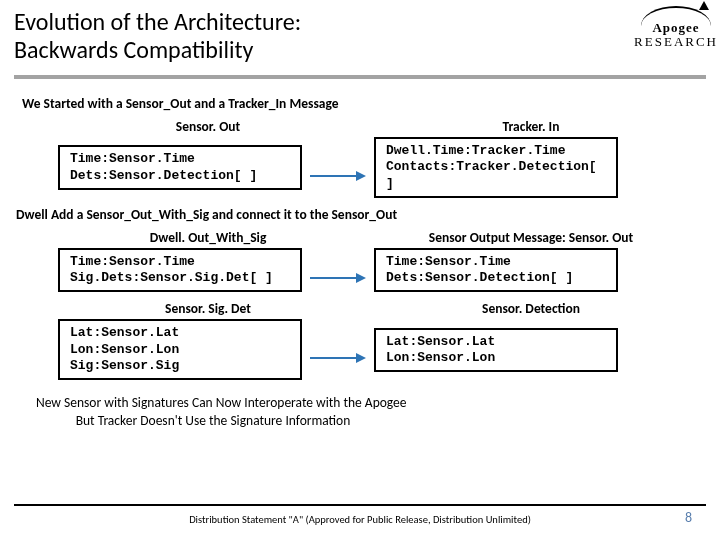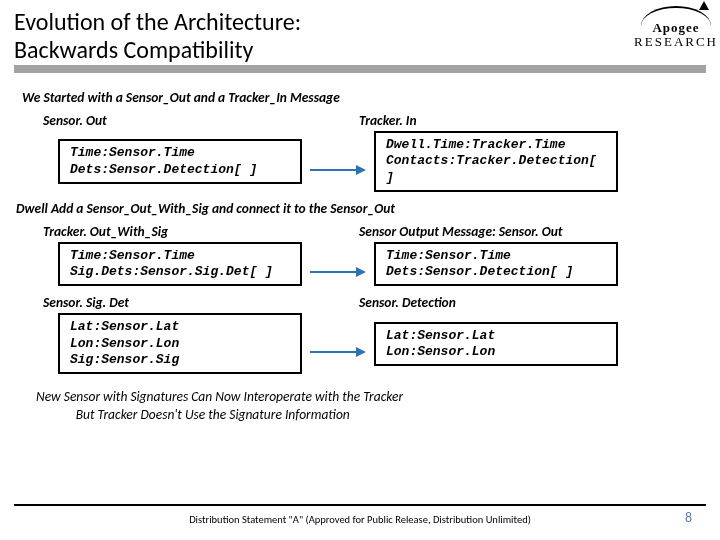--- a/index.html
+++ b/index.html
@@ -5,53 +5,53 @@
   * { margin: 0; padding: 0; box-sizing: border-box; }
   body {
     width: 720px; height: 540px;
     font-family: "Segoe UI", Calibri, Arial, sans-serif;
     background: #fff; color: #000; position: relative;
   }
   .slide { width: 720px; height: 540px; padding: 8px 14px 0 14px; }
   .title-row { display: flex; justify-content: space-between; align-items: flex-start; }
   .title {
     font-size: 24px; line-height: 1.15; font-weight: 400;
-    border-bottom: 8px solid #a3a3a3; padding-bottom: 2px; width: 100%;
+    border-bottom: 4px solid #a3a3a3; padding-bottom: 12px; width: 100%;
   }
   .logo { position: absolute; top: 6px; right: 2px; text-align: center; }
   .logo-arc {
     width: 70px; height: 20px; position: relative; margin: 0 auto;
     border-top: 2px solid #000; border-radius: 50% 50% 0 0 / 100% 100% 0 0;
   }
   .logo-star {
     position: absolute; top: -7px; right: 2px; width: 0; height: 0;
     border-left: 5px solid transparent; border-right: 5px solid transparent;
     border-bottom: 9px solid #000;
   }
   .logo-text1 { font-family: "Times New Roman", serif; font-size: 13px; font-weight: 700; letter-spacing: 1px; margin-top: -6px; }
   .logo-text2 { font-family: "Times New Roman", serif; font-size: 13px; letter-spacing: 2px; margin-top: -2px; }
-  .body { padding: 10px 2px 0 2px; font-size: 13.5px; font-style: italic; }
+  .body { padding: 10px 2px 0 2px; font-size: 13.5px; }
   .lead { font-weight: 700; margin: 6px 0 6px 6px; }
   .pair { display: flex; margin-left: 34px; margin-bottom: 8px; align-items: center; }
   .col { width: 260px; }
   .col + .arrowcell { width: 56px; }
   .arrowcell { display: flex; align-items: center; justify-content: center; }
   .label { font-weight: 700; font-size: 13.5px; margin-bottom: 2px; padding-left: 2px; }
   .box {
     border: 2px solid #000; padding: 4px 10px;
     font-family: "Courier New", monospace; font-weight: 700;
     font-size: 13px; line-height: 1.25; margin-left: 8px; margin-right: 8px;
     background: #fff;
   }
   svg.arrow { width: 56px; height: 14px; display: block; margin-top: 16px; }
   .conclusion { margin: 14px 0 0 20px; font-size: 13.5px; line-height: 1.35; }
   .footer-rule { position: absolute; left: 14px; right: 14px; bottom: 34px; border-top: 2px solid #000; }
   .footer-text { position: absolute; bottom: 14px; left: 0; right: 0; text-align: center; font-size: 10.5px; }
   .pagenum { position: absolute; bottom: 14px; right: 28px; font-size: 14px; color: #5a7fae; }
-  .lpair { display: flex; margin-left: 25px; align-items: flex-start; }
+  .lpair { display: flex; margin-left: 33px; align-items: flex-start; text-align: center; }
   .lcol1 { width: 316px; }
   .lcol2 { width: 330px; }
 </style>
 </head>
 <body>
 
 <div class="slide">
 
   <div class="title-row">
     <div class="title">
@@ -98,21 +98,21 @@
           <div>Dwell.Time:Tracker.Time</div>
           <div>Contacts:Tracker.Detection[ ]</div>
         </div>
       </div>
     </div>
 
     <div class="lead" style="margin-left:0;">Dwell Add a Sensor_Out_With_Sig and connect it to the Sensor_Out</div>
 
     <div class="lpair">
       <div class="lcol1">
-          <div class="label">Tracker. Out_With_Sig</div>
+          <div class="label">Dwell. Out_With_Sig</div>
         </div>
       <div class="lcol2">
           <div class="label">Sensor Output Message: Sensor. Out</div>
         </div>
     </div>
     <div class="pair">
       <div class="col">
         <div class="box">
           <div>Time:Sensor.Time</div>
           <div>Sig.Dets:Sensor.Sig.Det[ ]</div>
@@ -156,21 +156,21 @@
       </div>
       <div class="col">
         <div class="box">
           <div>Lat:Sensor.Lat</div>
           <div>Lon:Sensor.Lon</div>
         </div>
       </div>
     </div>
 
     <div class="conclusion">
-      <span>New Sensor with Signatures Can Now Interoperate with the Tracker</span><br>
+      <span>New Sensor with Signatures Can Now Interoperate with the Apogee</span><br>
       &nbsp;&nbsp;&nbsp;&nbsp;&nbsp;&nbsp;&nbsp;&nbsp;&nbsp;&nbsp;&nbsp;&nbsp;
       <span>But Tracker Doesn't Use the Signature Information</span>
     </div>
 
   </div>
 
   <div class="footer-rule"></div>
   <div class="footer-text">Distribution Statement "A" (Approved for Public Release, Distribution Unlimited)</div>
   <div class="pagenum">8</div>
 

